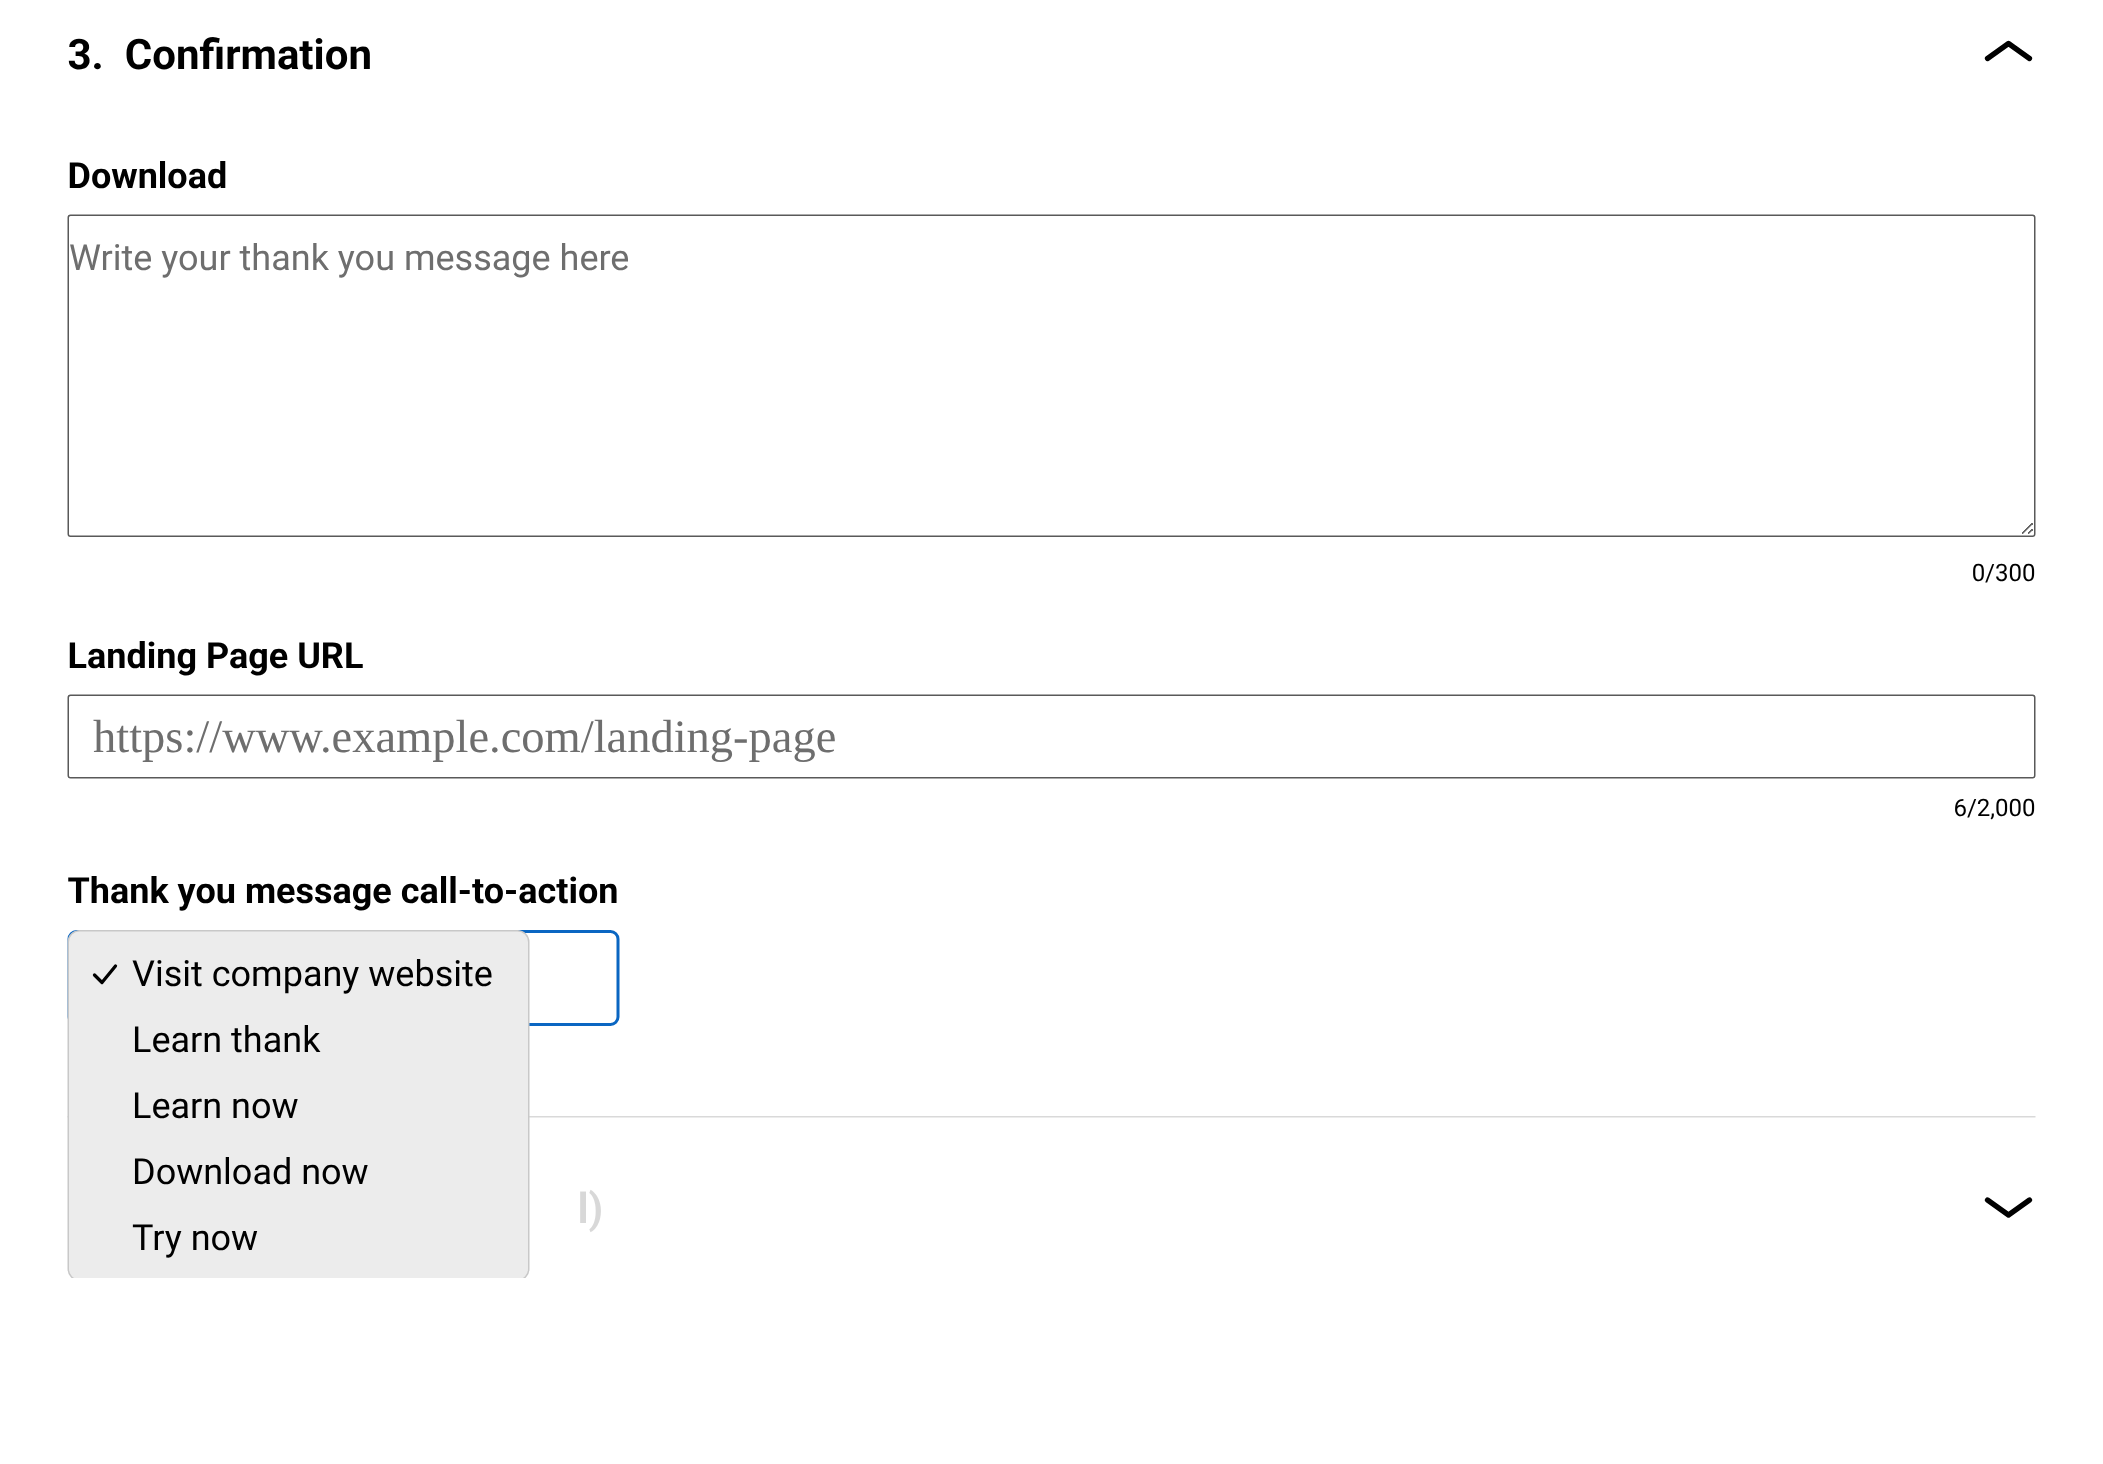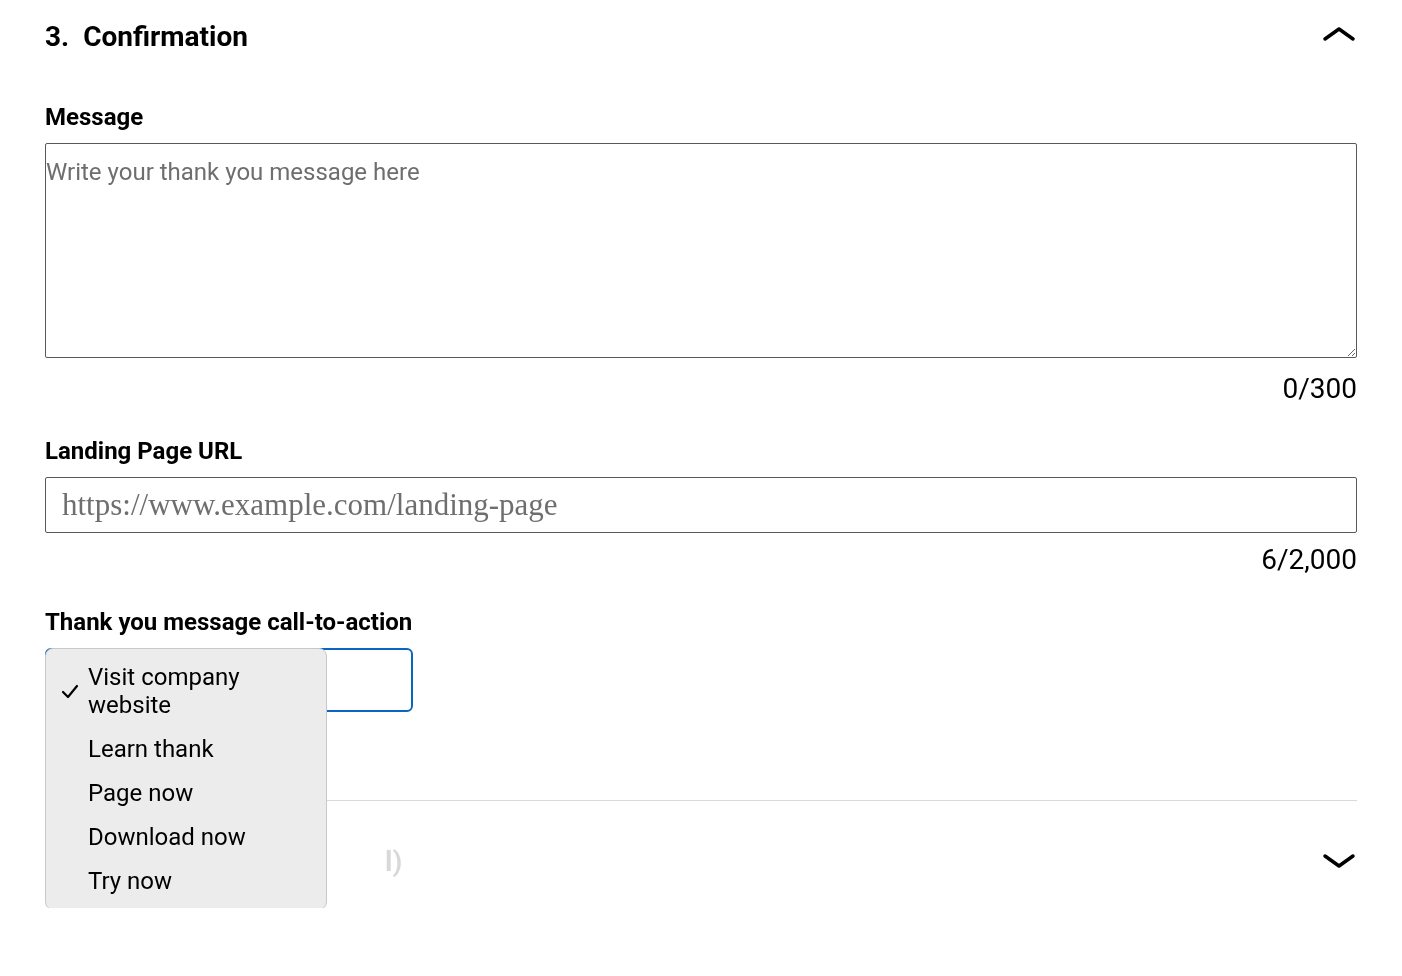--- a/index.html
+++ b/index.html
@@ -62,42 +62,42 @@
       padding: 0 16px;
       font-size: 31px;
       font-family: Liberation Serif, serif;
       color: #000;
     }
     .input-field::placeholder {
       color: #6e6e6e;
     }
     .char-counter {
       text-align: right;
-      font-size: 28px;
+      font-size: 16px;
       color: #000;
       margin-top: 10px;
     }
     .cta-group {
       position: relative;
       margin-bottom: 20px;
     }
     .select-outline {
       position: absolute;
       top: 0;
       left: 0;
       width: 368px;
       height: 64px;
       border: 2px solid #0a66c2;
       border-radius: 6px;
       pointer-events: none;
       z-index: 1;
     }
     .dropdown-menu {
       position: relative;
-      width: 282px;
+      width: 308px;
       background: #ececec;
       border: 1px solid #c8c8c8;
       border-radius: 8px;
       padding: 6px 0;
       z-index: 2;
       margin-top: 2px;
     }
     .dropdown-option {
       display: flex;
       align-items: center;
@@ -144,21 +144,21 @@
     <span>Confirmation</span>
   </div>
   <span>
     <svg class="chevron-icon" viewBox="0 0 36 20" fill="none" stroke="#000" stroke-width="3.5" stroke-linecap="round" stroke-linejoin="round">
       <polyline points="4,14 18,4 32,14"></polyline>
     </svg>
   </span>
 </div>
 
 <div class="form-group">
-  <label class="form-label">Message</label>
+  <label class="form-label">Download</label>
   <textarea class="textarea-field" placeholder="Write your thank you message here" style=""></textarea>
   <div class="char-counter">0/300</div>
 </div>
 
 <div class="form-group">
   <label class="form-label">Landing Page URL</label>
   <input type="text" class="input-field" placeholder="https://www.example.com/landing-page" style="">
   <div class="char-counter">6/2,000</div>
 </div>
 
@@ -174,21 +174,21 @@
           </svg>
         </span>
         <span>Visit company website</span>
       </div>
       <div class="dropdown-option">
         <span class="check-cell"></span>
         <span>Learn thank</span>
       </div>
       <div class="dropdown-option">
         <span class="check-cell"></span>
-        <span>Page now</span>
+        <span>Learn now</span>
       </div>
       <div class="dropdown-option">
         <span class="check-cell"></span>
         <span>Download now</span>
       </div>
       <div class="dropdown-option">
         <span class="check-cell"></span>
         <span>Try now</span>
       </div>
     </div>

